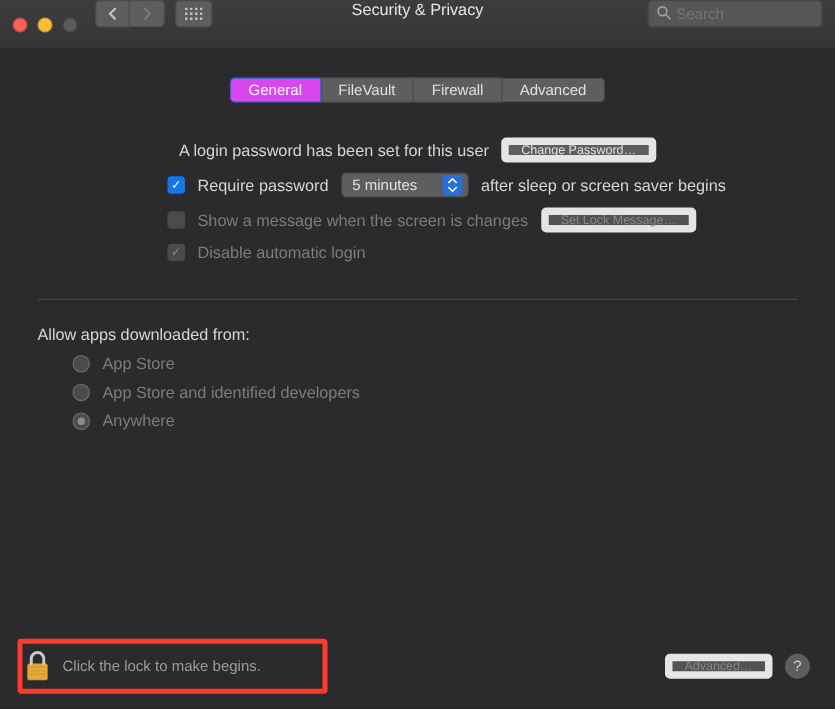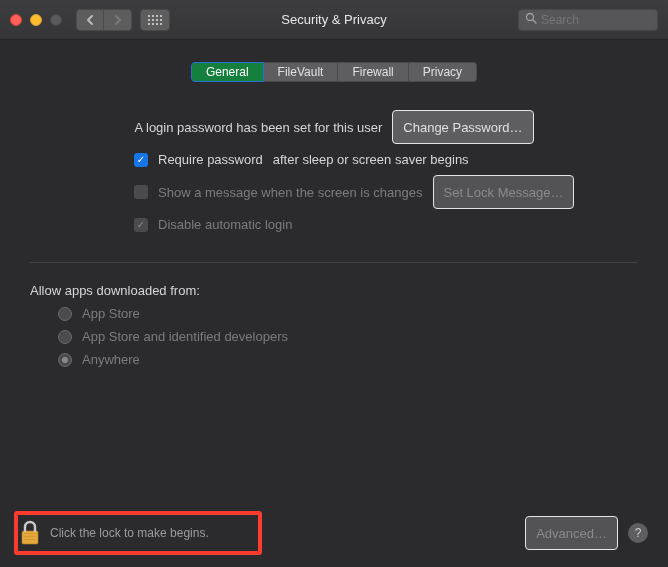--- a/index.html
+++ b/index.html
@@ -1,43 +1,43 @@
 <!DOCTYPE html>
 <html><head>
 <meta charset="utf-8">
 <style>
   * { box-sizing: border-box; margin: 0; padding: 0; font-family: -apple-system, "Helvetica Neue", Arial, sans-serif; }
   body { background: #1e1e1e; width: 668px; height: 567px; overflow: hidden; position: relative; }
   .window { width: 668px; height: 567px; background: #2b2b2d; border-radius: 6px 6px 0 0; position: relative; display: flex; flex-direction: column; }
-  .titlebar { height: 40px; background: linear-gradient(#3d3d3f,#353537); border-bottom: 1px solid #242425; display: flex; align-items: center; padding: 0 10px; position: relative; }
+  .titlebar { height: 40px; background: linear-gradient(#3d3d3f,#353537); border-bottom: 1px solid #242425; display: flex; padding: 0 10px; position: relative; }
   .traffic { display: flex; gap: 8px; align-items: center; }
   .traffic span { width: 12px; height: 12px; border-radius: 50%; display: inline-block; }
   .t-close { background: #ff5f57; border: .5px solid #d0443e; }
   .t-min  { background: #ffbd2e; border: .5px solid #d09e3e; }
   .t-max  { background: #5a5a5c; border: .5px solid #474749; }
   .navbtns { display: flex; margin-left: 14px; }
   .navbtn { width: 28px; height: 22px; background: #5d5d5e; border: 1px solid #4a4a4b; display:flex; align-items:center; justify-content:center; color:#b8b8b8; font-size:12px; }
   .navbtn:first-child { border-radius: 4px 0 0 4px; }
   .navbtn:last-child  { border-radius: 0 4px 4px 0; border-left:0; color:#7a7a7c;}
   .gridbtn { width: 30px; height: 22px; background: #5d5d5e; border: 1px solid #4a4a4b; border-radius: 4px; margin-left: 8px; display:flex; align-items:center; justify-content:center; color:#c0c0c0; font-size:11px;}
   .title { position:absolute; left:0; right:0; text-align:center; color:#e6e6e6; font-size:13px; font-weight:500; pointer-events:none;}
   .search { margin-left:auto; width:140px; height:22px; background:#565658; border:1px solid #474749; border-radius:4px; display:flex; align-items:center; padding:0 6px; gap:4px;}
   .search input { background:transparent; border:0; outline:0; color:#eab308; font-size:12px; width: 100%; }
   .search .sicon { color:#a0a0a0; font-size:12px; }
   .content { flex:1; padding: 22px 30px 0 30px; color:#ccc; font-size:13px; position:relative; }
   .tabs { display:flex; justify-content:center; }
   .tabs .tab { height:20px; display:flex; align-items:center; padding:0 14px; background:#5e5e60; border:1px solid #4a4a4b; color:#e0e0e0; font-size:12px; cursor:default;}
   .tabs .tab + .tab { border-left:0; }
   .tabs .tab:first-child { border-radius: 4px 0 0 4px; }
   .tabs .tab:last-child  { border-radius: 0 4px 4px 0; }
-  .tabs .tab.active { background:#15803d; color:#fff; border-color:#2a6fd6;}
+  .tabs .tab.active { background:#d946ef; color:#fff; border-color:#2a6fd6;}
   .section { margin-top: 28px; }
   .row { display:flex; align-items:center; gap:10px; }
   .row.center { justify-content:center;text-align:right; }
-  .btn { height:34px; background:#5e5e60; border:1px solid #e5e5e5; border-radius:4px; padding:0 10px; color:#e0e0e0; font-size:13px; display:inline-flex; align-items:center;}
+  .btn { height:20px; background:#5e5e60; border:6px solid #e5e5e5; border-radius:4px; padding:0 10px; color:#e0e0e0; font-size:10px; display:inline-flex; align-items:center;}
   .btn.disabled { color:#8a8a8c; background:#535355;}
   .indent { padding-left: 104px; margin-top: 8px; }
   .check { width:14px; height:14px; border-radius:3px; display:inline-flex; align-items:center; justify-content:center; font-size:10px; flex-shrink:0; }
   .check.on { background:#1776e6; color:#fff; }
   .check.off-dis { background:#4b4b4d; color:transparent;}
   .check.on-dis { background:#4b4b4d; color:#8a8a8c;}
   .select { height:20px; background:#5e5e60; border:1px solid #4b4b4c; border-radius:4px; display:inline-flex; align-items:center; padding:0 4px 0 8px; font-size:12px; color:#e0e0e0; gap:20px;}
   .select .chev { width:16px; height:16px; background:#2a6fd6; border-radius:3px; display:flex; flex-direction:column; align-items:center; justify-content:center; color:#fff; font-size:7px; line-height:5px; gap:0; padding:1px 0;}
   .disabled-text { color:#7c7c7e; }
   .hr { border:0; border-top:1px solid #444446; margin: 30px 0 20px 0; }
@@ -106,32 +106,41 @@
       <input type="text" placeholder="Search" style="">
     </div>
   </div>
 
   <div class="content">
 
     <div class="tabs">
       <div class="tab active">General</div>
       <div class="tab">FileVault</div>
       <div class="tab">Firewall</div>
-      <div class="tab">Privacy</div>
+      <div class="tab">Advanced</div>
     </div>
 
     <div class="section">
       <div class="row center">
         <span class="sublabel">A login password has been set for this user</span>
         <span class="btn">Change Password…</span>
       </div>
 
       <div class="indent row">
         <span class="check on">✓</span>
         <span class="sublabel">Require password</span>
+        <span class="select">
+          <span>5 minutes</span>
+          <span class="chev">
+            <svg width="8" height="12" viewBox="0 0 8 12">
+                <path d="M1 4 L4 1 L7 4" stroke="#fff" stroke-width="1.3" fill="none" stroke-linecap="round" stroke-linejoin="round"></path>
+                <path d="M1 8 L4 11 L7 8" stroke="#fff" stroke-width="1.3" fill="none" stroke-linecap="round" stroke-linejoin="round"></path>
+              </svg>
+          </span>
+        </span>
         <span class="sublabel">after sleep or screen saver begins</span>
       </div>
 
       <div class="indent row">
         <span class="check off-dis">✓</span>
         <span class="disabled-text">Show a message when the screen is changes</span>
         <span class="btn disabled">Set Lock Message…</span>
       </div>
 
       <div class="indent row">

